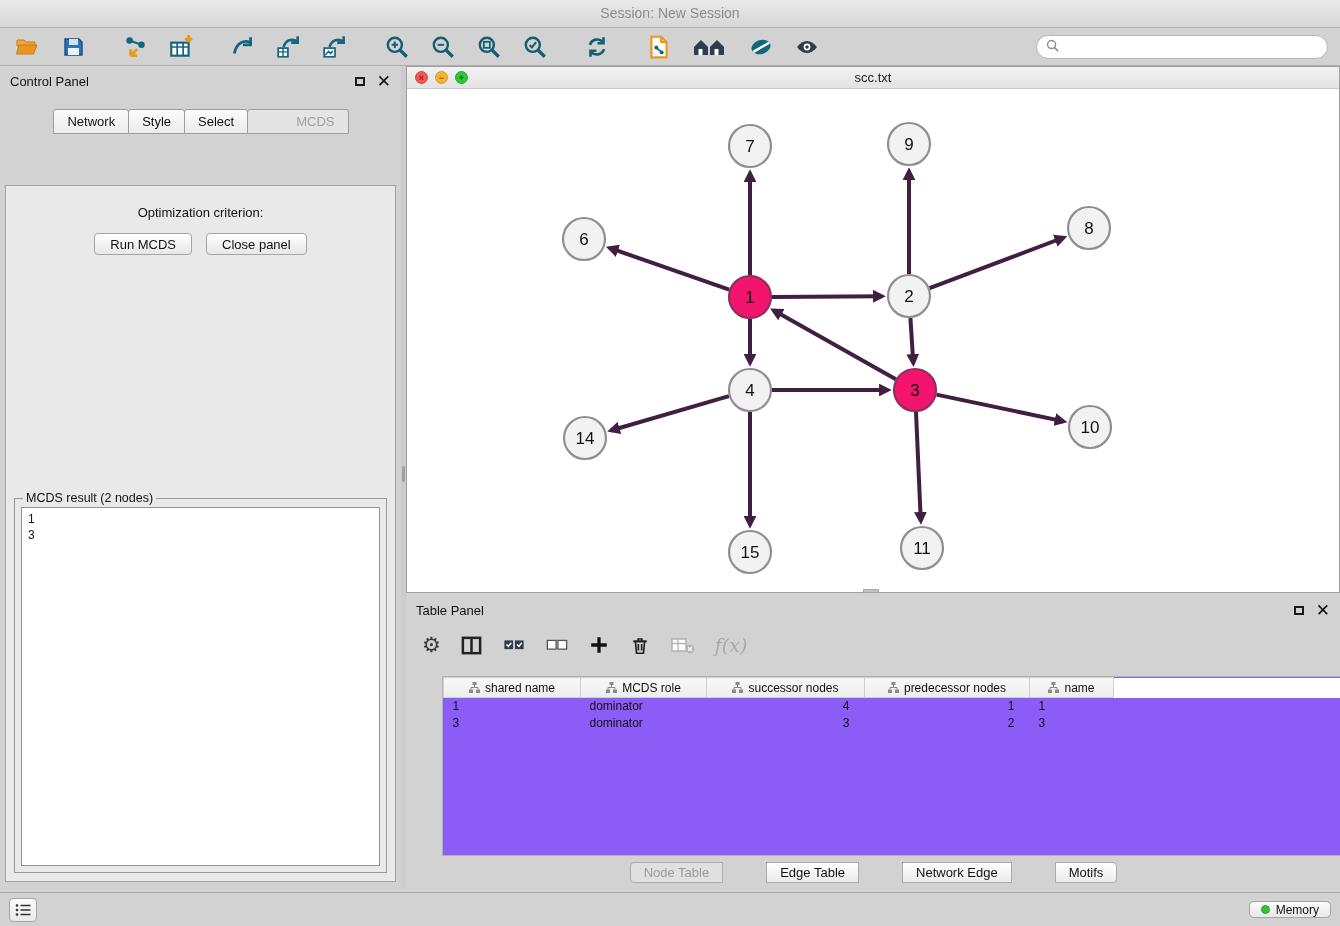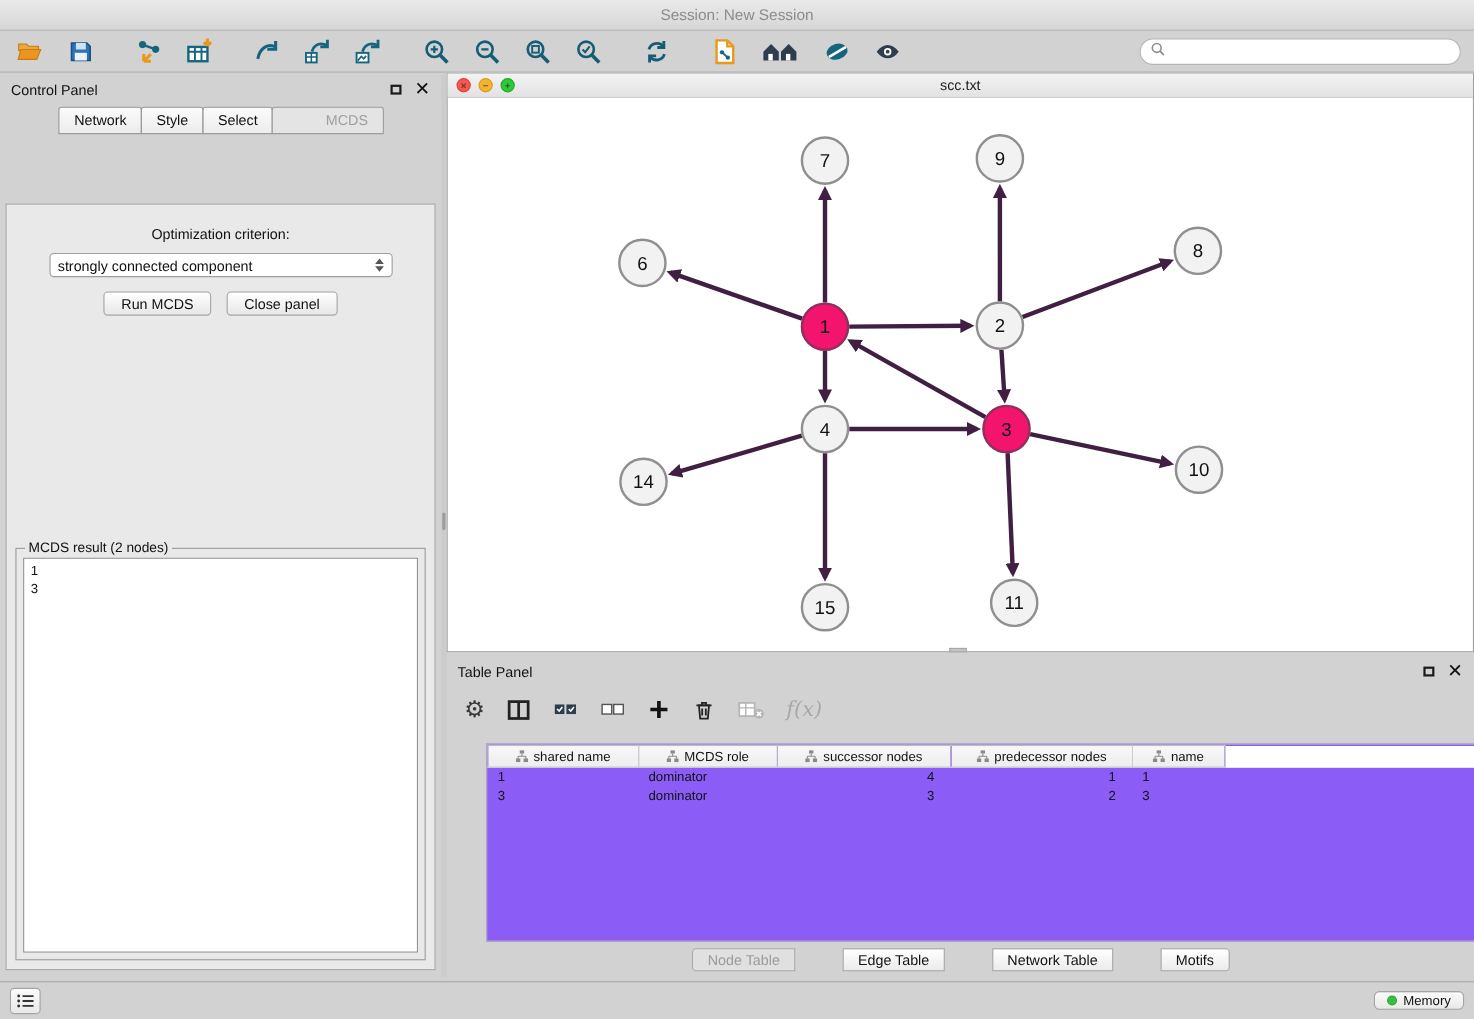--- a/index.html
+++ b/index.html
@@ -16,21 +16,21 @@
 .search-wrap{margin-left:auto;display:flex;align-items:center;width:292px;height:24px;background:#fff;border:1px solid #b6b6b6;border-radius:12px;padding:0 9px;gap:6px;}
 .search-wrap input{border:none;outline:none;flex:1;font-size:13px;background:transparent;font-family:"Liberation Sans",sans-serif;}
 
 
 .control-panel{position:absolute;left:0;top:67px;width:401px;height:821px;background:#d2d2d2;}
 .panel-head{height:28px;display:flex;align-items:center;padding:0 10px;font-size:13px;}
 .panel-head .spacer{flex:1;}
 .win-icons{display:flex;gap:12px;align-items:center;}
 .float-icon{width:10px;height:9px;border:2px solid #1a1a1a;display:inline-block;}
 .close-x{font-size:17px;font-weight:bold;color:#111;line-height:1;font-family:"DejaVu Sans",sans-serif;}
-.cp-tabs{display:flex;justify-content:center;position:relative;z-index:2;margin-top:2px;}
+.cp-tabs{display:flex;justify-content:center;position:relative;z-index:2;margin-top:14px;}
 .cp-tab{padding:4px 13px 4px;font-size:13px;background:linear-gradient(#fbfbfb,#ececec);border:1px solid #9d9d9d;margin-right:-1px;border-radius:3px 3px 0 0;color:#111;}
 .cp-tab.active{background:#e4e4e4;color:#a0a0a0;padding-left:48px;}
 .cp-content{position:absolute;left:5px;right:5px;top:118px;bottom:6px;background:#e9e9e9;border:1px solid #a2a2a2;text-align:center;}
 .crit-label{margin-top:19px;font-size:13px;}
 .crit-select{margin:10px auto 0;width:312px;height:22px;background:#fff;border:1px solid #9f9f9f;border-radius:4px;display:flex;align-items:center;padding:0 7px;font-size:13px;}
 .crit-select .val{flex:1;text-align:left;}
 .stepper{display:flex;flex-direction:column;gap:2px;align-items:center;}
 .stepper .up{width:0;height:0;border-left:4px solid transparent;border-right:4px solid transparent;border-bottom:5px solid #555;}
 .stepper .dn{width:0;height:0;border-left:4px solid transparent;border-right:4px solid transparent;border-top:5px solid #555;}
 .cp-buttons{margin-top:13px;display:flex;justify-content:center;gap:14px;}
@@ -246,27 +246,20 @@
     </span>
   </div>
   <div class="cp-tabs">
     <span class="cp-tab">Network</span>
     <span class="cp-tab">Style</span>
     <span class="cp-tab">Select</span>
     <span class="cp-tab active">MCDS</span>
   </div>
   <div class="cp-content">
     <div class="crit-label">Optimization criterion:</div>
-    <div class="crit-select">
-      <span class="val">strongly connected component</span>
-      <span class="stepper">
-          <i class="up"></i>
-          <i class="dn"></i>
-        </span>
-    </div>
     <div class="cp-buttons">
       <span class="btn">Run MCDS</span>
       <span class="btn">Close panel</span>
     </div>
     <fieldset class="result-group">
       <legend>MCDS result (2 nodes)</legend>
       <div class="result-list">
           <div>1</div>
           <div>3</div>
         </div>
@@ -462,21 +455,21 @@
             <td class="cell-r">2</td>
             <td class="cell-l">3</td>
             <td></td>
           </tr>
         </tbody>
     </table>
   </div>
   <div class="tp-tabs">
     <span class="tp-tab active">Node Table</span>
     <span class="tp-tab">Edge Table</span>
-    <span class="tp-tab">Network Table</span>
+    <span class="tp-tab">Network Edge</span>
     <span class="tp-tab">Motifs</span>
   </div>
 </div>
 
 <div class="status-bar">
   <span class="list-btn">
     <svg width="16" height="14" viewBox="0 0 16 14">
         <circle cx="2" cy="2.5" r="1.3" fill="#333"></circle>
         <circle cx="2" cy="7" r="1.3" fill="#333"></circle>
         <circle cx="2" cy="11.5" r="1.3" fill="#333"></circle>

